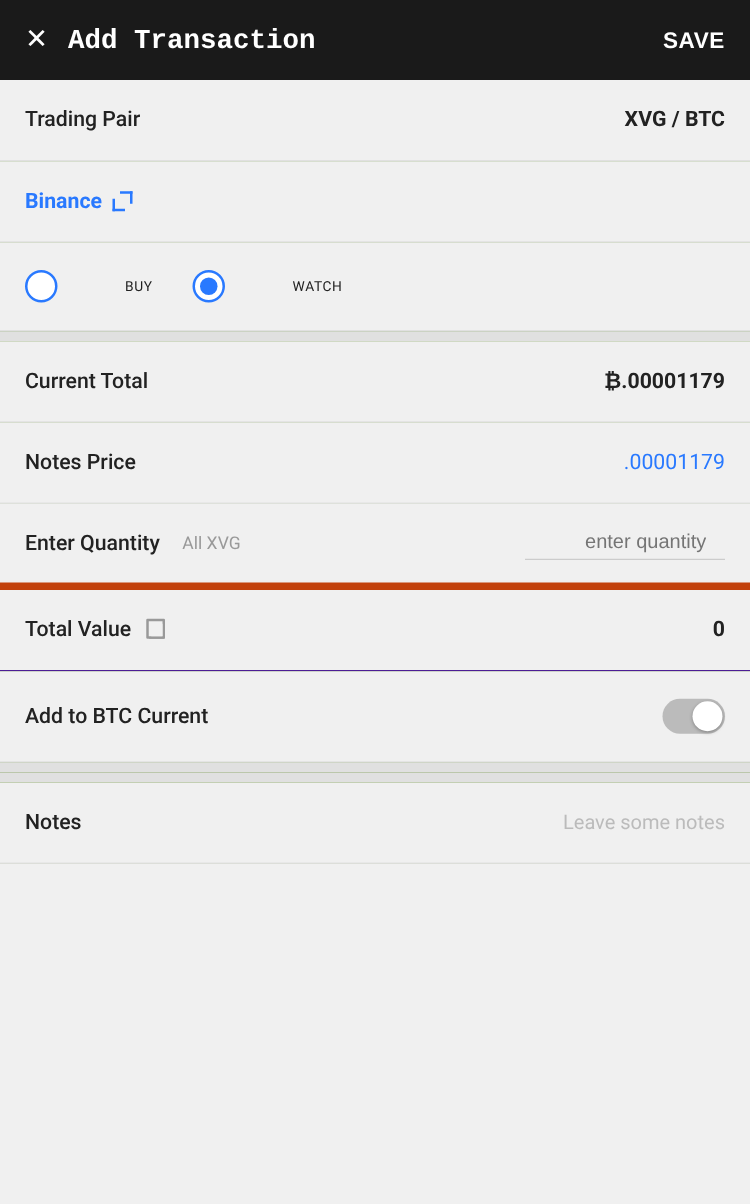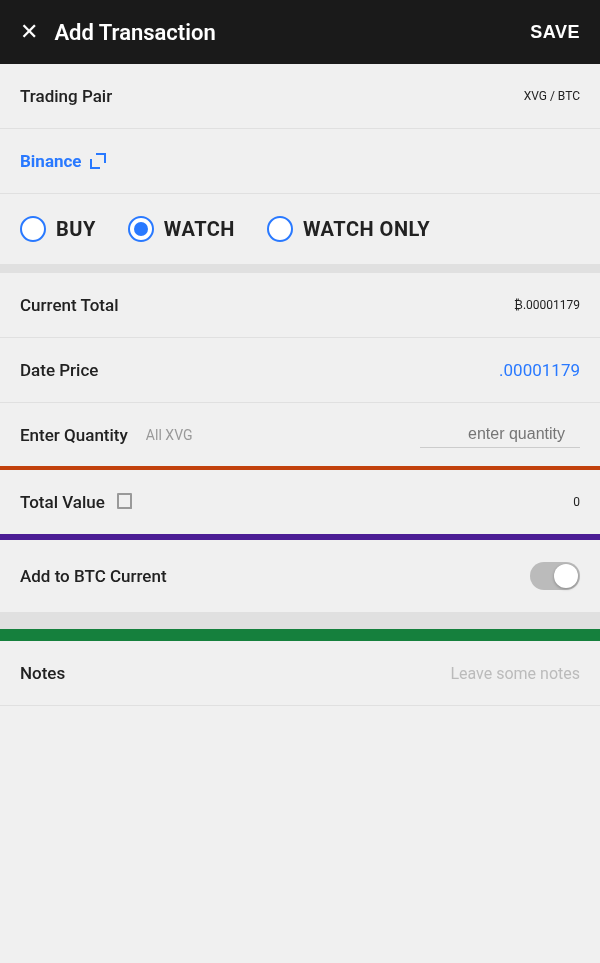--- a/index.html
+++ b/index.html
@@ -26,55 +26,56 @@
     }
     .close-icon-wrap {
       color: #fff;
       font-size: 22px;
       line-height: 1;
     }
     .header-title {
       color: #fff;
       font-size: 22px;
       font-weight: 600;
+      font-family: Liberation Mono, monospace;
     }
     .save-btn {
       color: #fff;
       font-size: 18px;
       font-weight: 700;
       background: none;
       border: none;
       cursor: pointer;
       letter-spacing: 0.5px;
       margin-left: 40px;
     }
 
     
     .content {
-      background: #15803d;
+      background: #4d7c0f;
     }
 
     
     .row {
       display: flex;
       align-items: center;
       justify-content: space-between;
       padding: 22px 20px;
       background: #f0f0f0;
       border-bottom: 1px solid #e0e0e0;
     }
     .row-label {
       font-size: 17px;
       font-weight: 500;
       color: #222;
     }
     .row-value {
-      font-size: 12px;
+      font-size: 17px;
       color: #222;
-      font-weight: 400;
+      font-weight: 700;
     }
     .row-value-blue {
       font-size: 17px;
       color: #2979ff;
       font-weight: 700;
       display: flex;
       align-items: center;
       gap: 8px;
     }
 
@@ -130,24 +131,25 @@
       justify-content: center;
       background: #fff;
     }
     .radio-inner {
       width: 14px;
       height: 14px;
       border-radius: 50%;
       background: #2979ff;
     }
     .radio-label {
-      font-size: 20px;
-      font-weight: 700;
+      font-size: 11px;
+      font-weight: 400;
       color: #222;
       letter-spacing: 0.5px;
+      margin-left: 44px;
     }
 
     
     .separator {
       height: 8px;
       background: #e0e0e0;
     }
 
     
     .trade-price-value {
@@ -155,21 +157,21 @@
       font-size: 17px;
     }
 
     
     .quantity-row {
       display: flex;
       align-items: center;
       justify-content: space-between;
       padding: 18px 20px;
       background: #f0f0f0;
-      border-bottom: 4px solid #c2410c;
+      border-bottom: 6px solid #c2410c;
     }
     .quantity-left {
       display: flex;
       align-items: center;
       gap: 18px;
     }
     .all-xvg {
       font-size: 14px;
       color: #999;
     }
@@ -185,21 +187,21 @@
       outline: none;
     }
 
     
     .total-row {
       display: flex;
       align-items: center;
       justify-content: space-between;
       padding: 22px 20px;
       background: #f0f0f0;
-      border-bottom: 6px solid #4c1d95;
+      border-bottom: 1px solid #4c1d95;
     }
     .total-left {
       display: flex;
       align-items: center;
       gap: 12px;
     }
     .copy-icon {
       width: 18px;
       height: 18px;
       position: relative;
@@ -258,26 +260,25 @@
     
     .trade-date-value {
       display: flex;
       align-items: center;
       gap: 8px;
     }
 
     
     .notes-row {
       display: flex;
-      align-items: center;
+      align-items: flex-start;
       justify-content: space-between;
       padding: 22px 20px;
       background: #f0f0f0;
       border-bottom: 1px solid #e0e0e0;
-      margin-top: 12px;
     }
     .notes-placeholder {
       color: #bbb;
       font-size: 16px;
     }
   </style>
 </head>
 <body>
 
 <div class="header">
@@ -311,37 +312,31 @@
       <span class="radio-label">BUY</span>
     </div>
 
     <div class="radio-item">
       <div class="radio-outer">
         <div class="radio-inner"></div>
       </div>
       <span class="radio-label">WATCH</span>
     </div>
 
-    <div class="radio-item">
-      <div class="radio-outer">
-        
-      </div>
-      <span class="radio-label">WATCH ONLY</span>
-    </div>
   </div>
 
   <div class="separator"></div>
 
   <div class="row">
     <span class="row-label">Current Total</span>
     <span class="row-value">₿.00001179</span>
   </div>
 
   <div class="row">
-    <span class="row-label">Date Price</span>
+    <span class="row-label">Notes Price</span>
     <span class="trade-price-value">.00001179</span>
   </div>
 
   <div class="quantity-row">
     <div class="quantity-left">
       <span class="row-label">Enter Quantity</span>
       <span class="all-xvg">All XVG</span>
     </div>
     <input class="quantity-input" type="number" placeholder="enter quantity" style="">
   </div>

